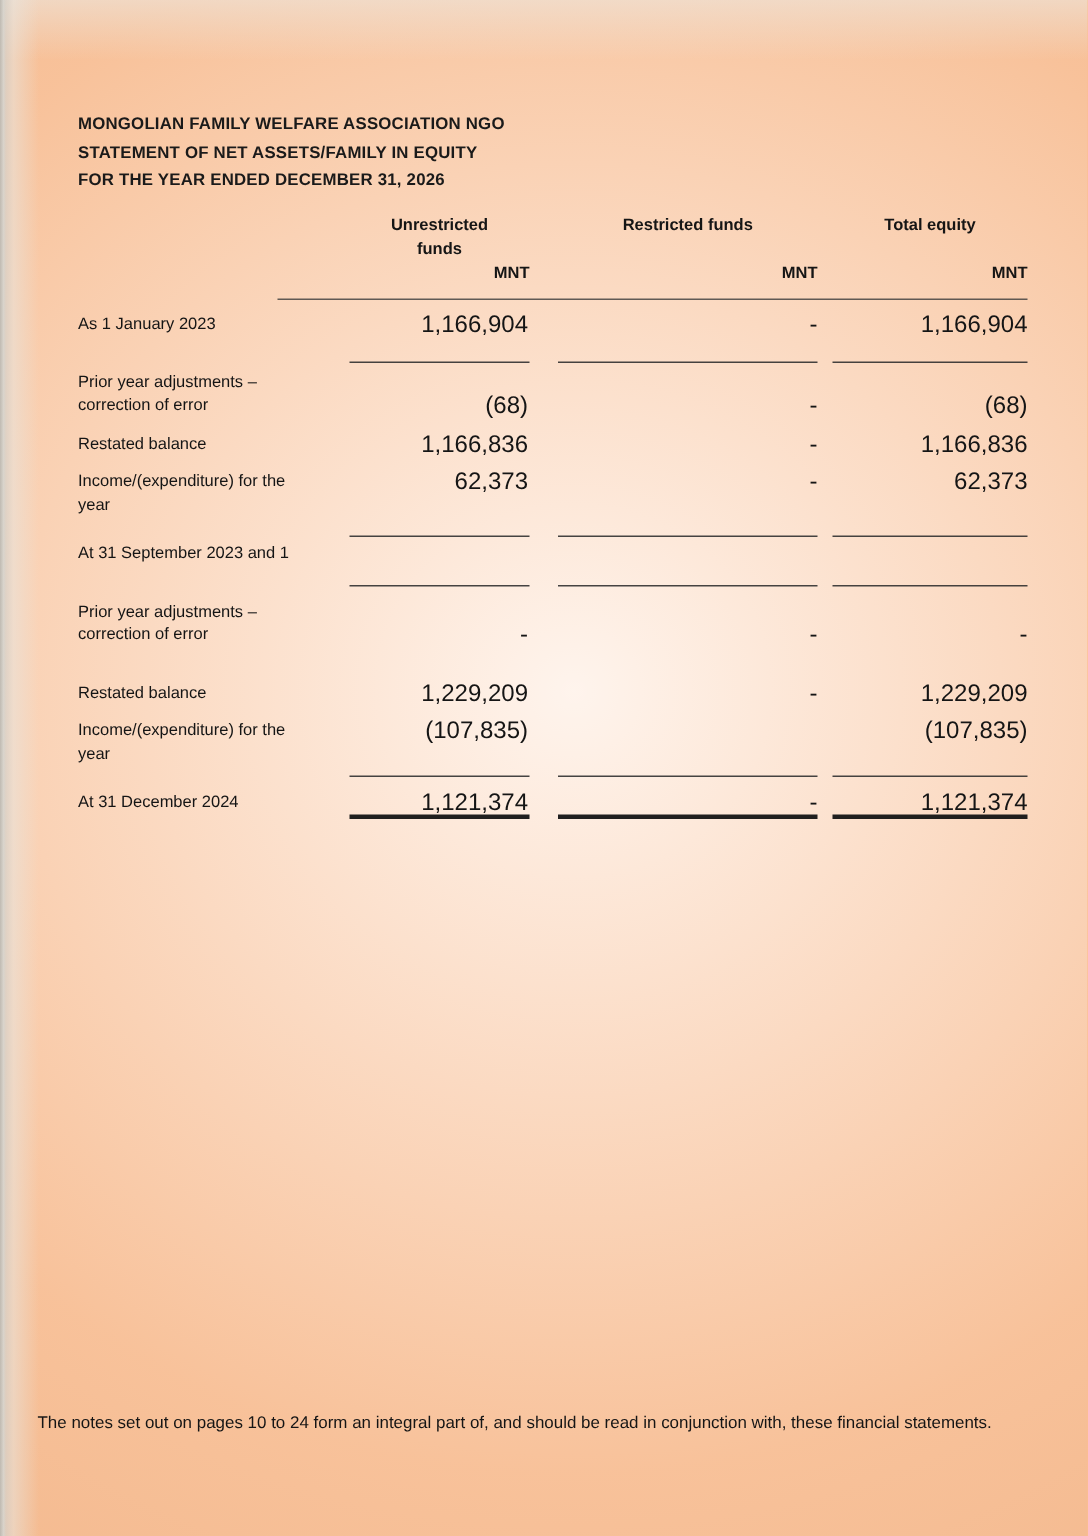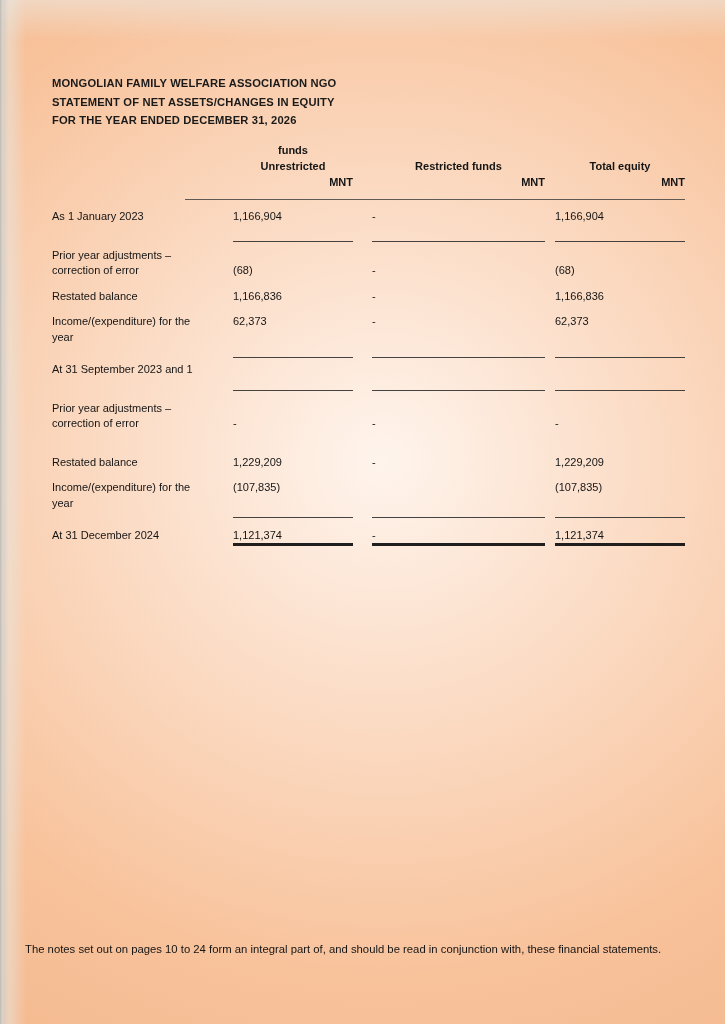--- a/index.html
+++ b/index.html
@@ -87,22 +87,23 @@
     font-weight: normal;
   }
   .lbl {
     padding-left: 52px;
     padding-right: 8px;
     font-size: 11px;
     line-height: 15.5px;
     vertical-align: bottom;
   }
   .num {
+    text-align: right;
     padding-right: 1px;
-    font-size: 11px;
+    font-size: 16px;
     line-height: 15.5px;
     white-space: nowrap;
     vertical-align: bottom;
   }
   .num.a { padding-right: 1px; }
   .num.b { padding-right: 0px; }
   .num.c { padding-right: 0px; }
   .bold, .bold td { font-weight: bold; }
   .bold .lbl, .bold .num { font-weight: normal; }
 
@@ -147,55 +148,55 @@
     color: #151515;
   }
 </style>
 </head>
 <body>
 
 <div class="page layer">
 
   <div class="doc-title">
     <div>MONGOLIAN FAMILY WELFARE ASSOCIATION NGO</div>
-    <div>STATEMENT OF NET ASSETS/CHANGES IN EQUITY</div>
+    <div>STATEMENT OF NET ASSETS/FAMILY IN EQUITY</div>
     <div>FOR THE YEAR ENDED DECEMBER 31, 2026</div>
   </div>
 
   <div class="tbl">
 
     <table class="stmt">
       <colgroup>
         <col class="c-label">
           <col class="c-a">
           <col class="c-gap1">
           <col class="c-b">
           <col class="c-gap2">
           <col class="c-c">
           <col class="c-tail">
       </colgroup>
       <tbody>
 
         <tr>
           <td class="lbl"></td>
+          <td class="hdr">Unrestricted</td>
+          <td></td>
+          <td class="hdr">Restricted funds</td>
+          <td></td>
+          <td class="hdr">Total equity</td>
+          <td></td>
+        </tr>
+        <tr>
+          <td class="lbl"></td>
           <td class="hdr">funds</td>
           <td></td>
             <td></td>
             <td></td>
             <td></td>
             <td></td>
-        </tr>
-        <tr>
-          <td class="lbl"></td>
-          <td class="hdr">Unrestricted</td>
-          <td></td>
-          <td class="hdr">Restricted funds</td>
-          <td></td>
-          <td class="hdr">Total equity</td>
-          <td></td>
         </tr>
 
         <tr>
           <td class="lbl"></td>
           <td class="hdr-mnt">MNT</td>
           <td></td>
           <td class="hdr-mnt">MNT</td>
           <td></td>
           <td class="hdr-mnt">MNT</td>
           <td></td>

